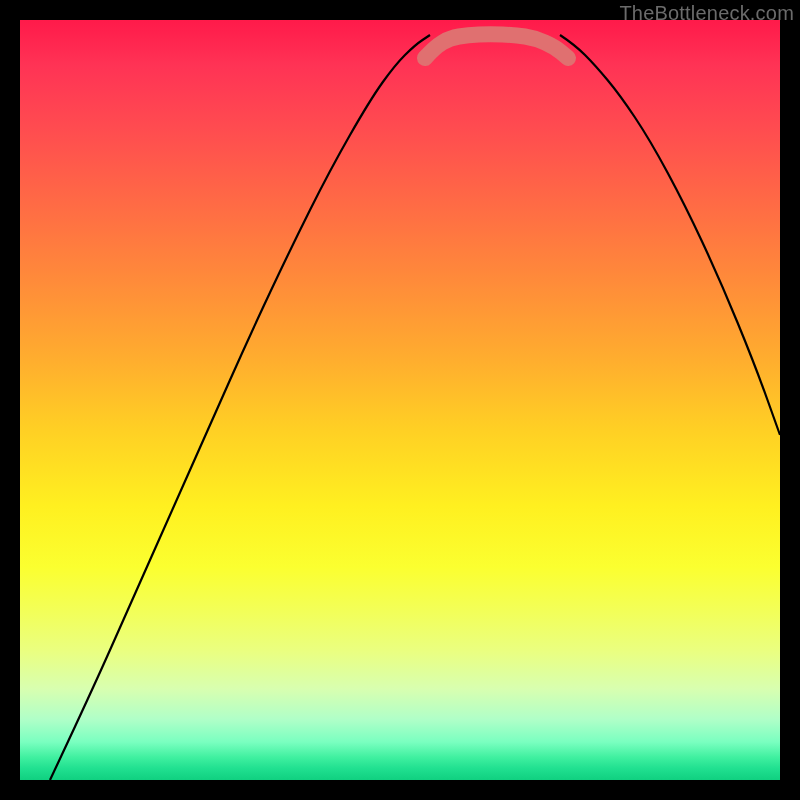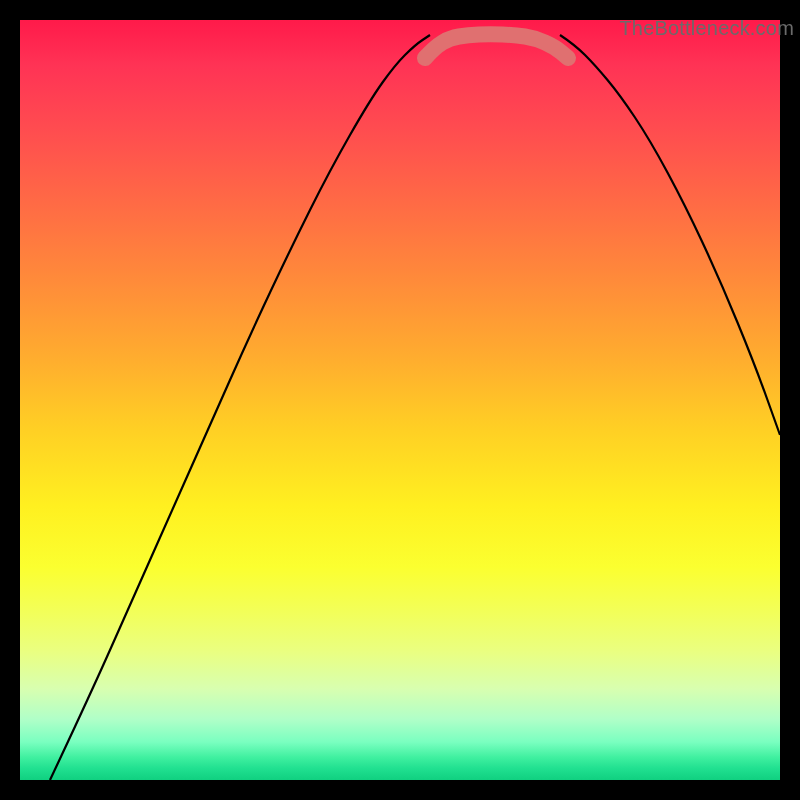--- a/index.html
+++ b/index.html
@@ -36,21 +36,20 @@
       #10d080 100%);
   }
   .watermark {
     position: absolute;
     top: 2px;
     right: 6px;
     font-family: Arial, Helvetica, sans-serif;
     font-size: 20px;
     color: #6b6b6b;
     letter-spacing: 0.2px;
-    margin-top: 15px;
   }
   svg.curve {
     position: absolute;
     left: 20px;
     top: 20px;
     width: 760px;
     height: 760px;
     overflow: visible;
   }
 </style>

